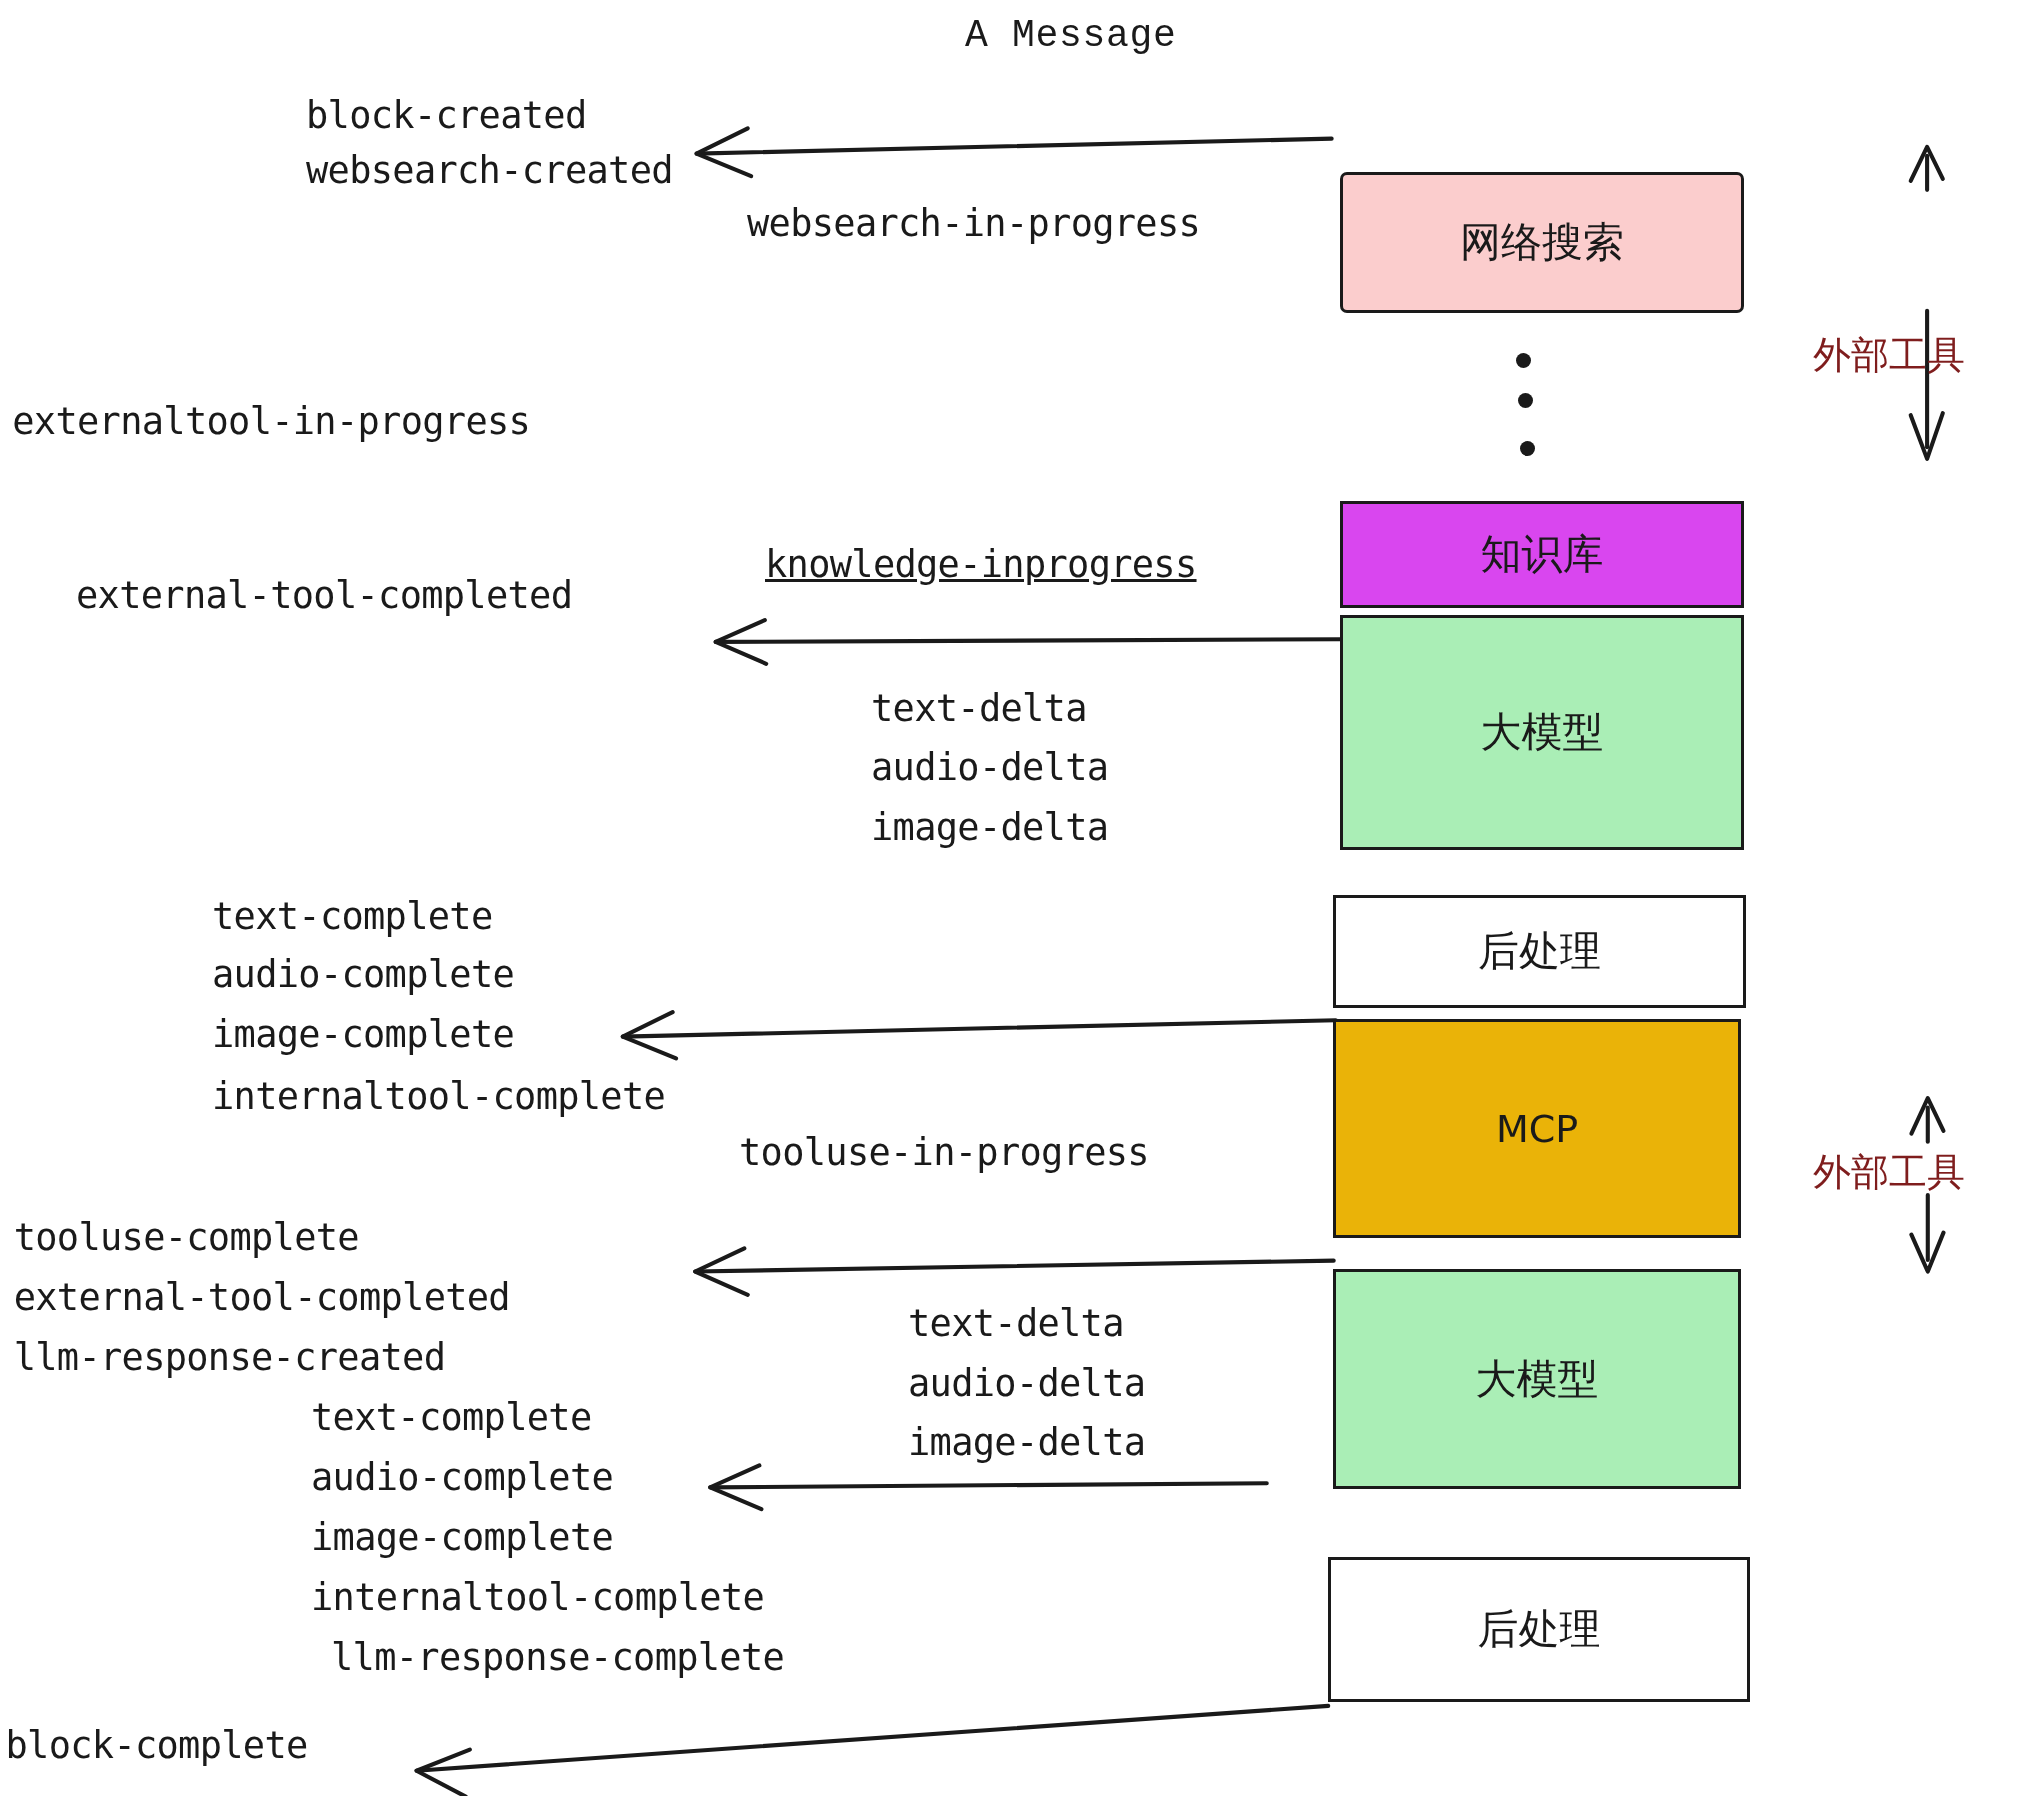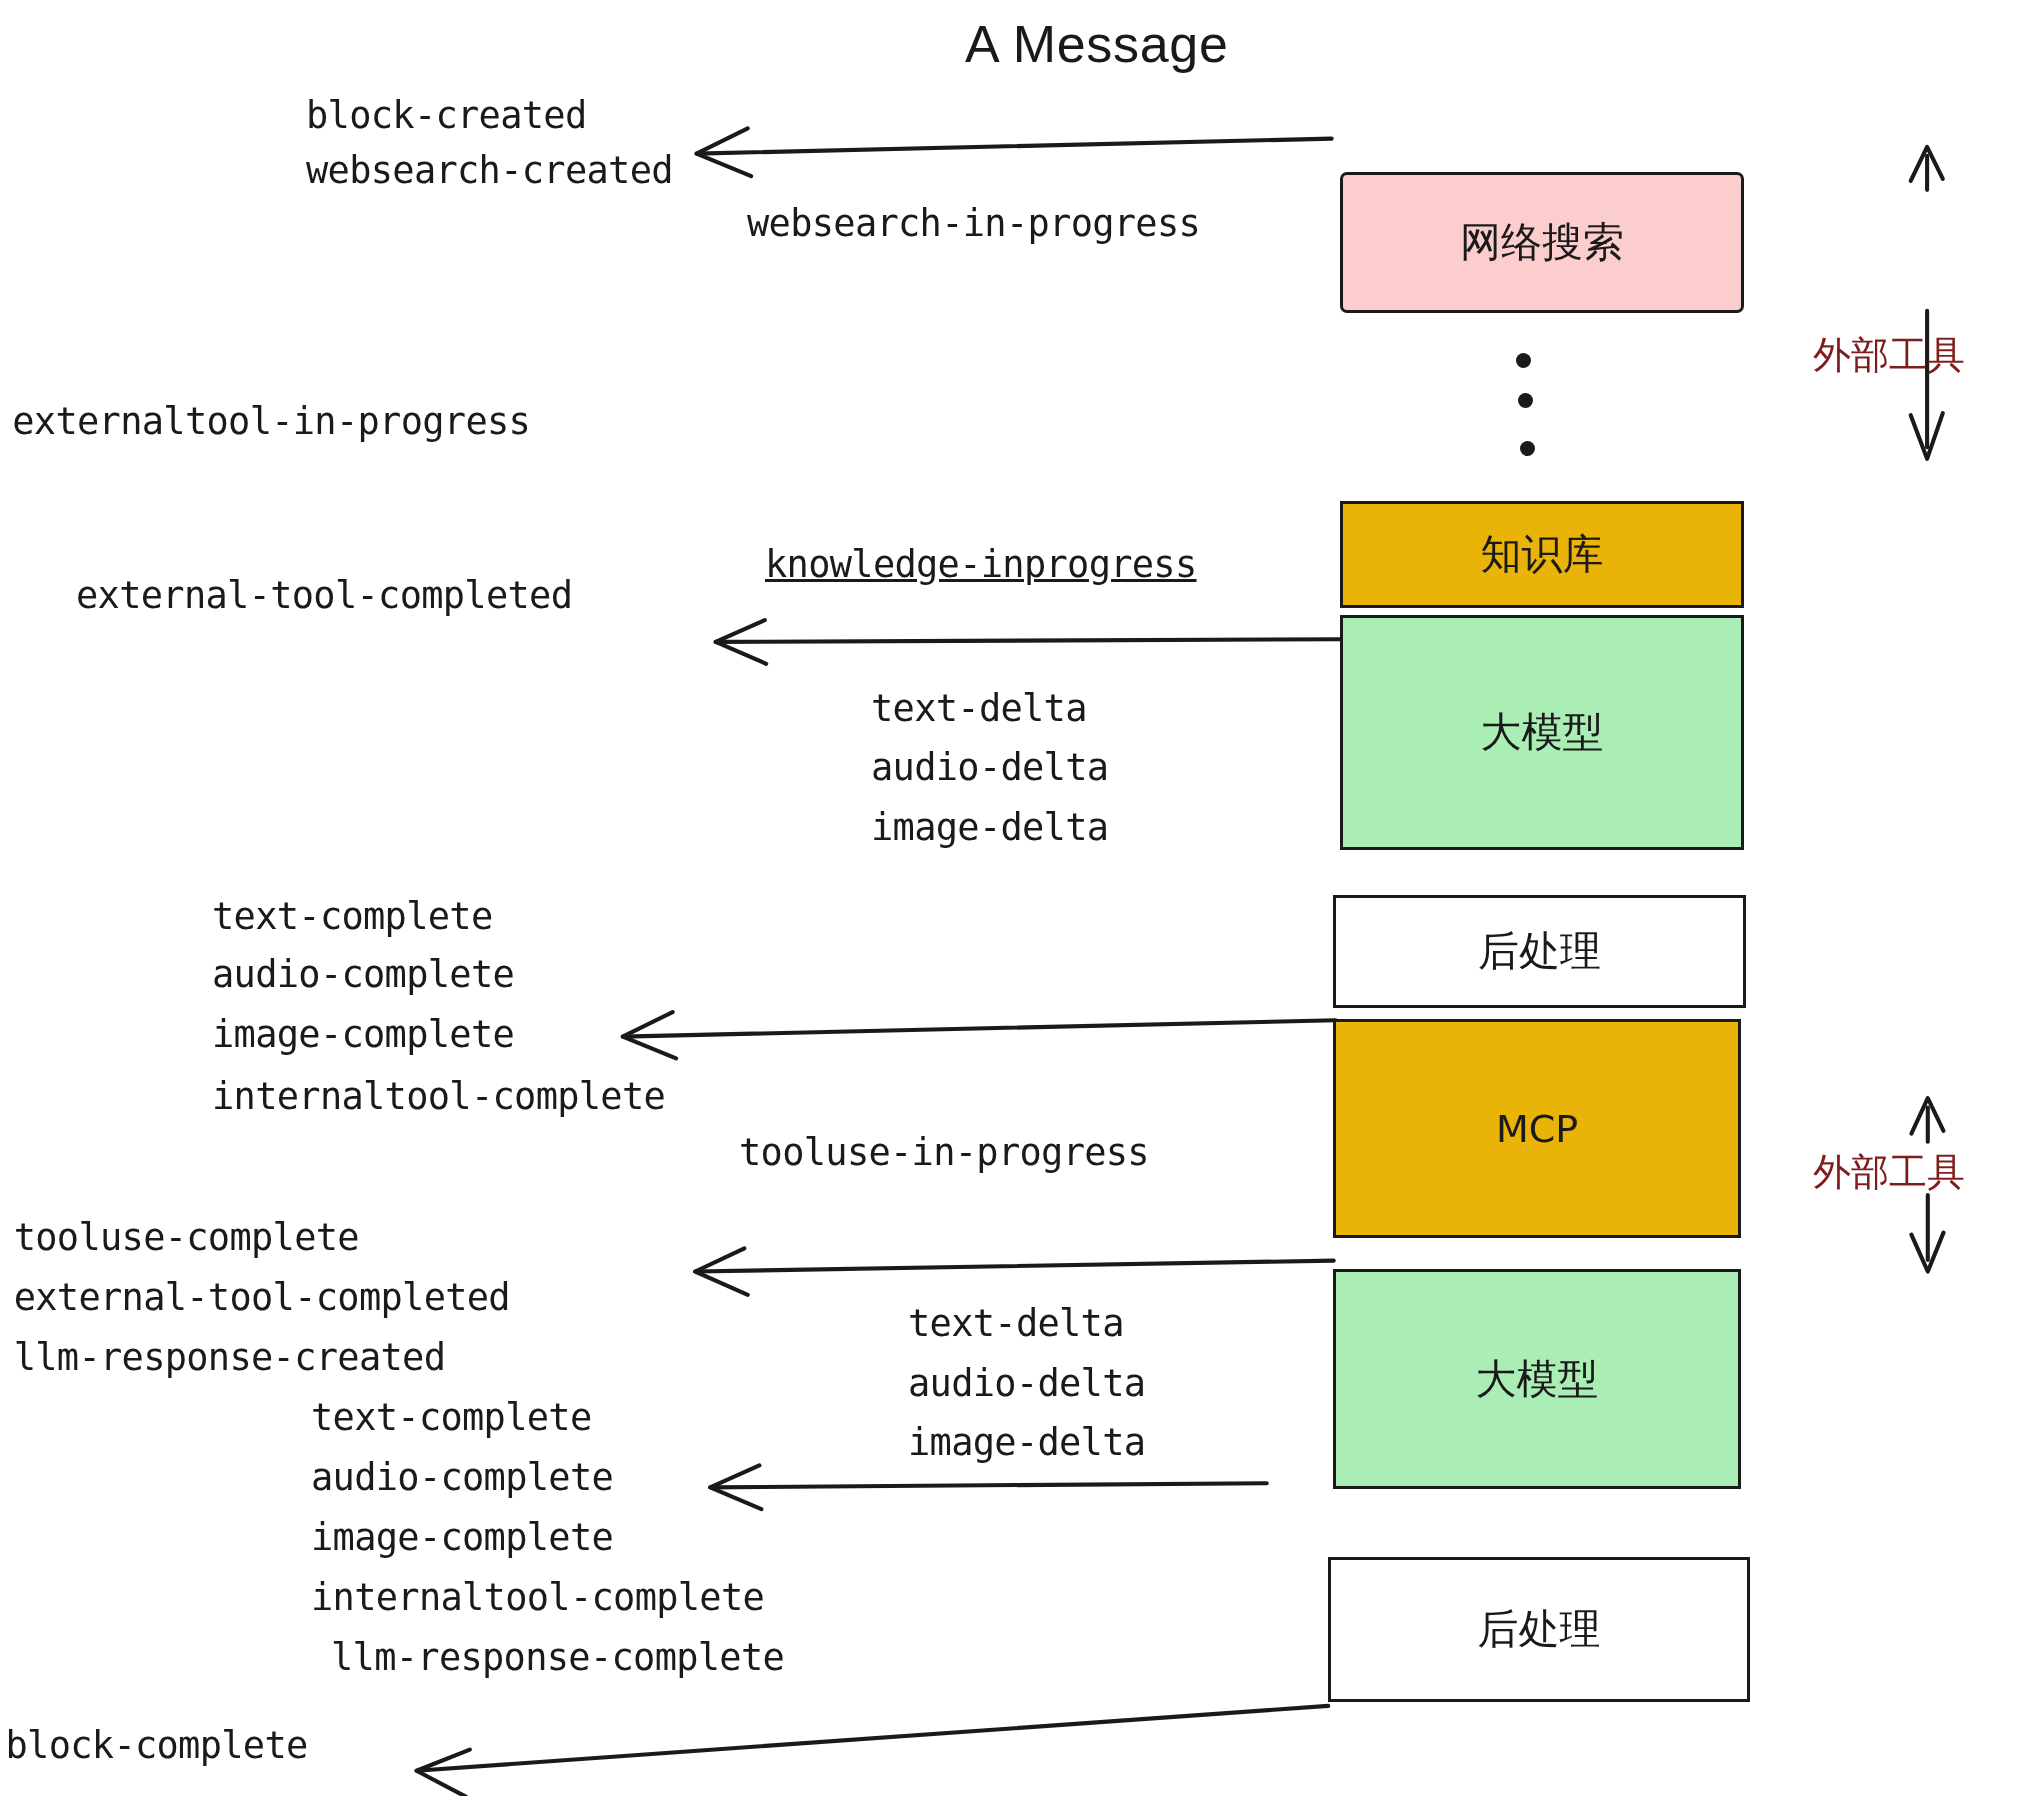--- a/index.html
+++ b/index.html
@@ -8,21 +8,21 @@
   .mono{position:absolute;font-family:"DejaVu Sans Mono",monospace;
         font-size:37px;color:#1a1a1a;white-space:nowrap;line-height:1;letter-spacing:-0.7px;}
   .cjk{position:absolute;font-family:"DejaVu Sans",sans-serif;font-size:38px;
        color:#7f1d1d;white-space:nowrap;line-height:1;}
   .box{position:absolute;border:3.4px solid #1a1a1a;box-sizing:border-box;
        display:flex;align-items:center;justify-content:center;}
   .box span{font-family:"DejaVu Sans",sans-serif;font-size:41px;color:#1a1a1a;}
   .box.mcp span{font-family:"DejaVu Sans",sans-serif;font-size:38px;}
   .dot{position:absolute;width:15px;height:15px;border-radius:50%;background:#1a1a1a;}
   svg.ink{position:absolute;left:0;top:0;width:2035px;height:1796px;pointer-events:none;}
-  .title{position:absolute;font-family:Liberation Sans, sans-serif;font-size:52px;
+  .title{position:absolute;font-family:Liberation Mono, monospace;font-size:38px;
          color:#1a1a1a;letter-spacing:0.7px;text-align:right;}
 </style>
 </head>
 <body>
 
 <div id="stage" style="background: rgb(255, 255, 255);">
 
   <div class="title" style="left:965px;top:13.7px;">A Message</div>
 
   <svg class="ink" viewBox="0 0 2980 2630">
@@ -76,21 +76,21 @@
   </svg>
 
   <div class="box" style="left: 1340px; top: 172px; width: 404px; height: 141px; background: rgb(251, 205, 205); border-radius: 7px;">
     <span>网络搜索</span>
   </div>
 
   <div class="dot" style="left:1516px;top:353px;"></div>
   <div class="dot" style="left:1518px;top:393px;"></div>
   <div class="dot" style="left:1520px;top:441px;"></div>
 
-  <div class="box" style="left: 1340px; top: 501px; width: 404px; height: 107px; background: #eab308;">
+  <div class="box" style="left: 1340px; top: 501px; width: 404px; height: 107px; background: #d946ef;">
     <span>知识库</span>
   </div>
 
   <div class="box" style="left: 1340px; top: 615px; width: 404px; height: 235px; background: rgb(170, 238, 182);">
     <span>大模型</span>
   </div>
 
   <div class="box" style="left: 1333px; top: 895px; width: 413px; height: 113px; background: rgb(255, 255, 255);">
     <span>后处理</span>
   </div>

